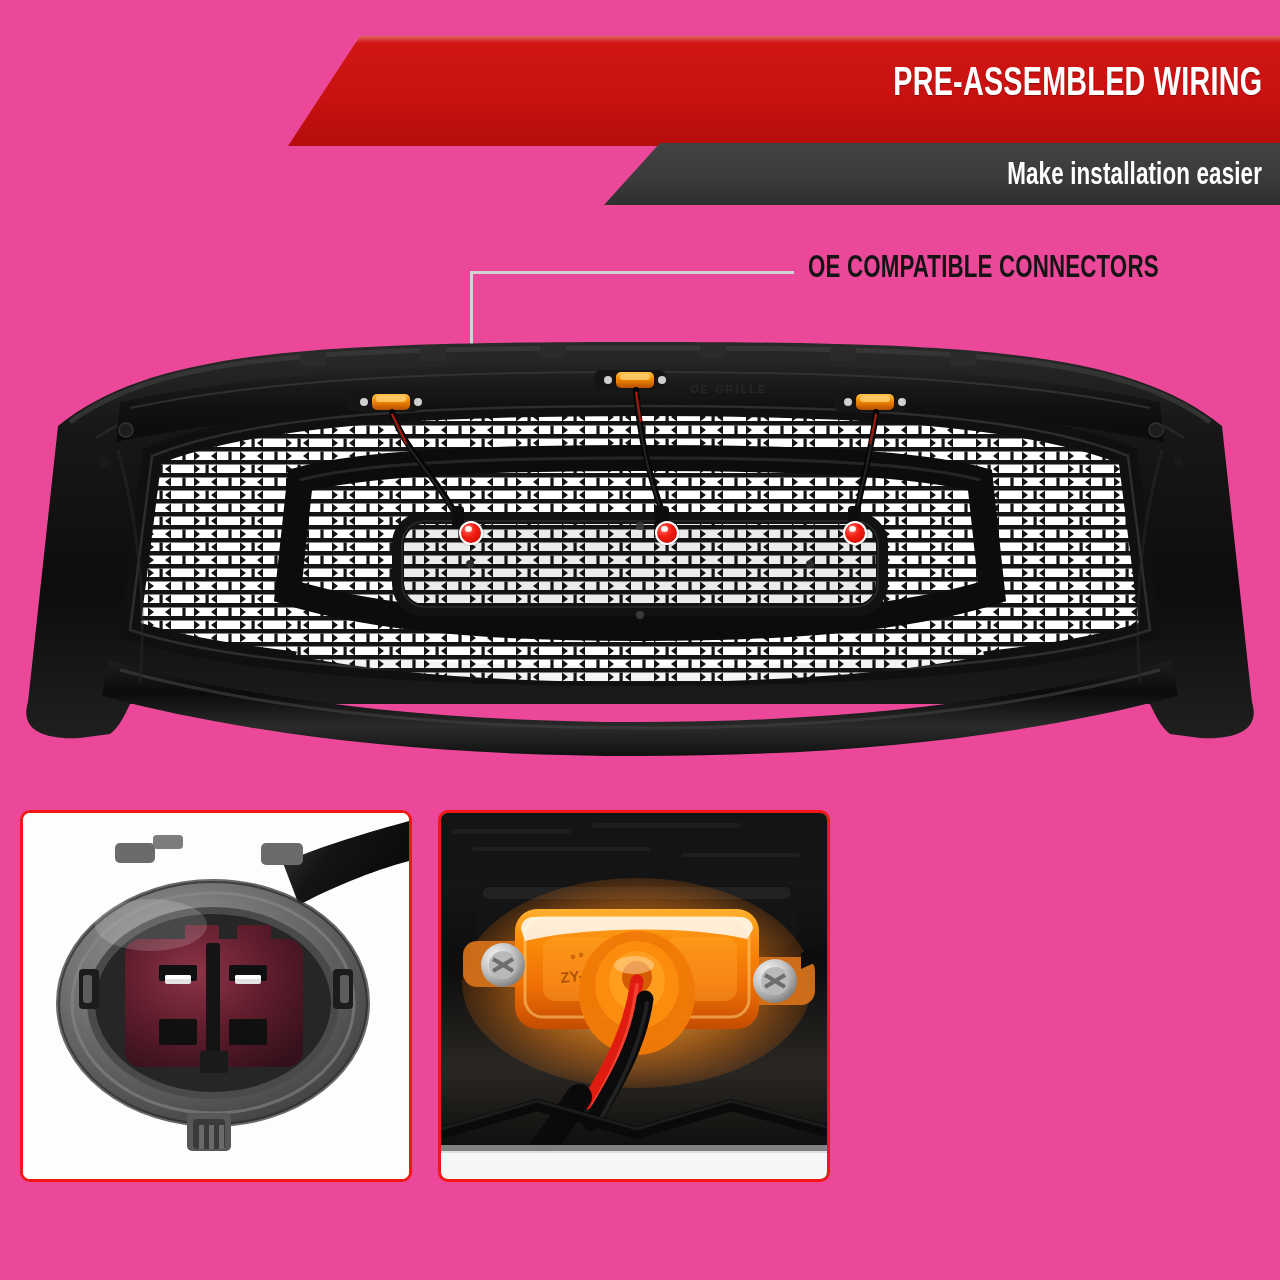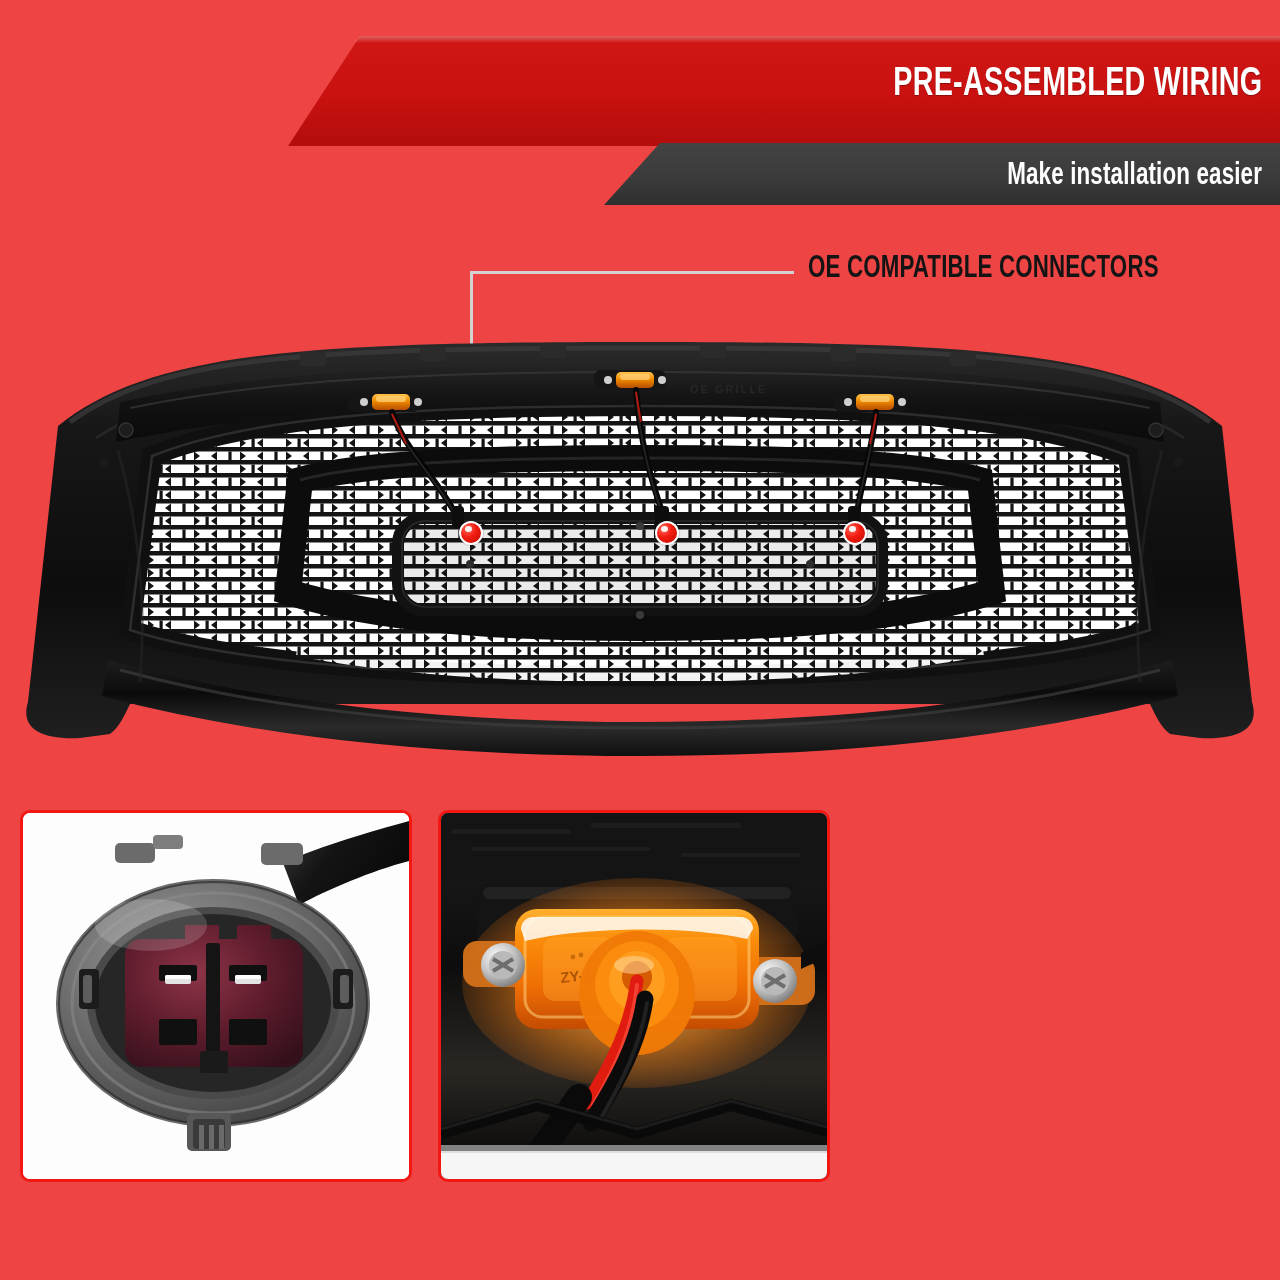--- a/index.html
+++ b/index.html
@@ -1,18 +1,18 @@
 <!DOCTYPE html>
 <html><head>
 <meta charset="utf-8">
 <style>
   * { margin:0; padding:0; box-sizing:border-box; }
   html,body { width:1280px; height:1280px; background:#ffffff; overflow:hidden;
               font-family:"Liberation Sans", sans-serif; }
-  #stage { position:relative; width:1280px; height:1280px; background:#ef4444; }
+  #stage { position:relative; width:1280px; height:1280px; background:#ec4899; }
 
   
   .banner-wrap { position:absolute; left:0; top:0; width:1280px; height:210px; }
   .band-red {
     position:absolute; left:288px; top:36px; width:992px; height:110px;
     background:linear-gradient(180deg,#d01716 0%, #c81110 55%, #b30d0c 100%);
     clip-path: polygon(72px 0, 992px 0, 992px 110px, 0 110px);
     box-shadow:0 1px 2px rgba(0,0,0,.25);
   }
   .band-red-sheen{

